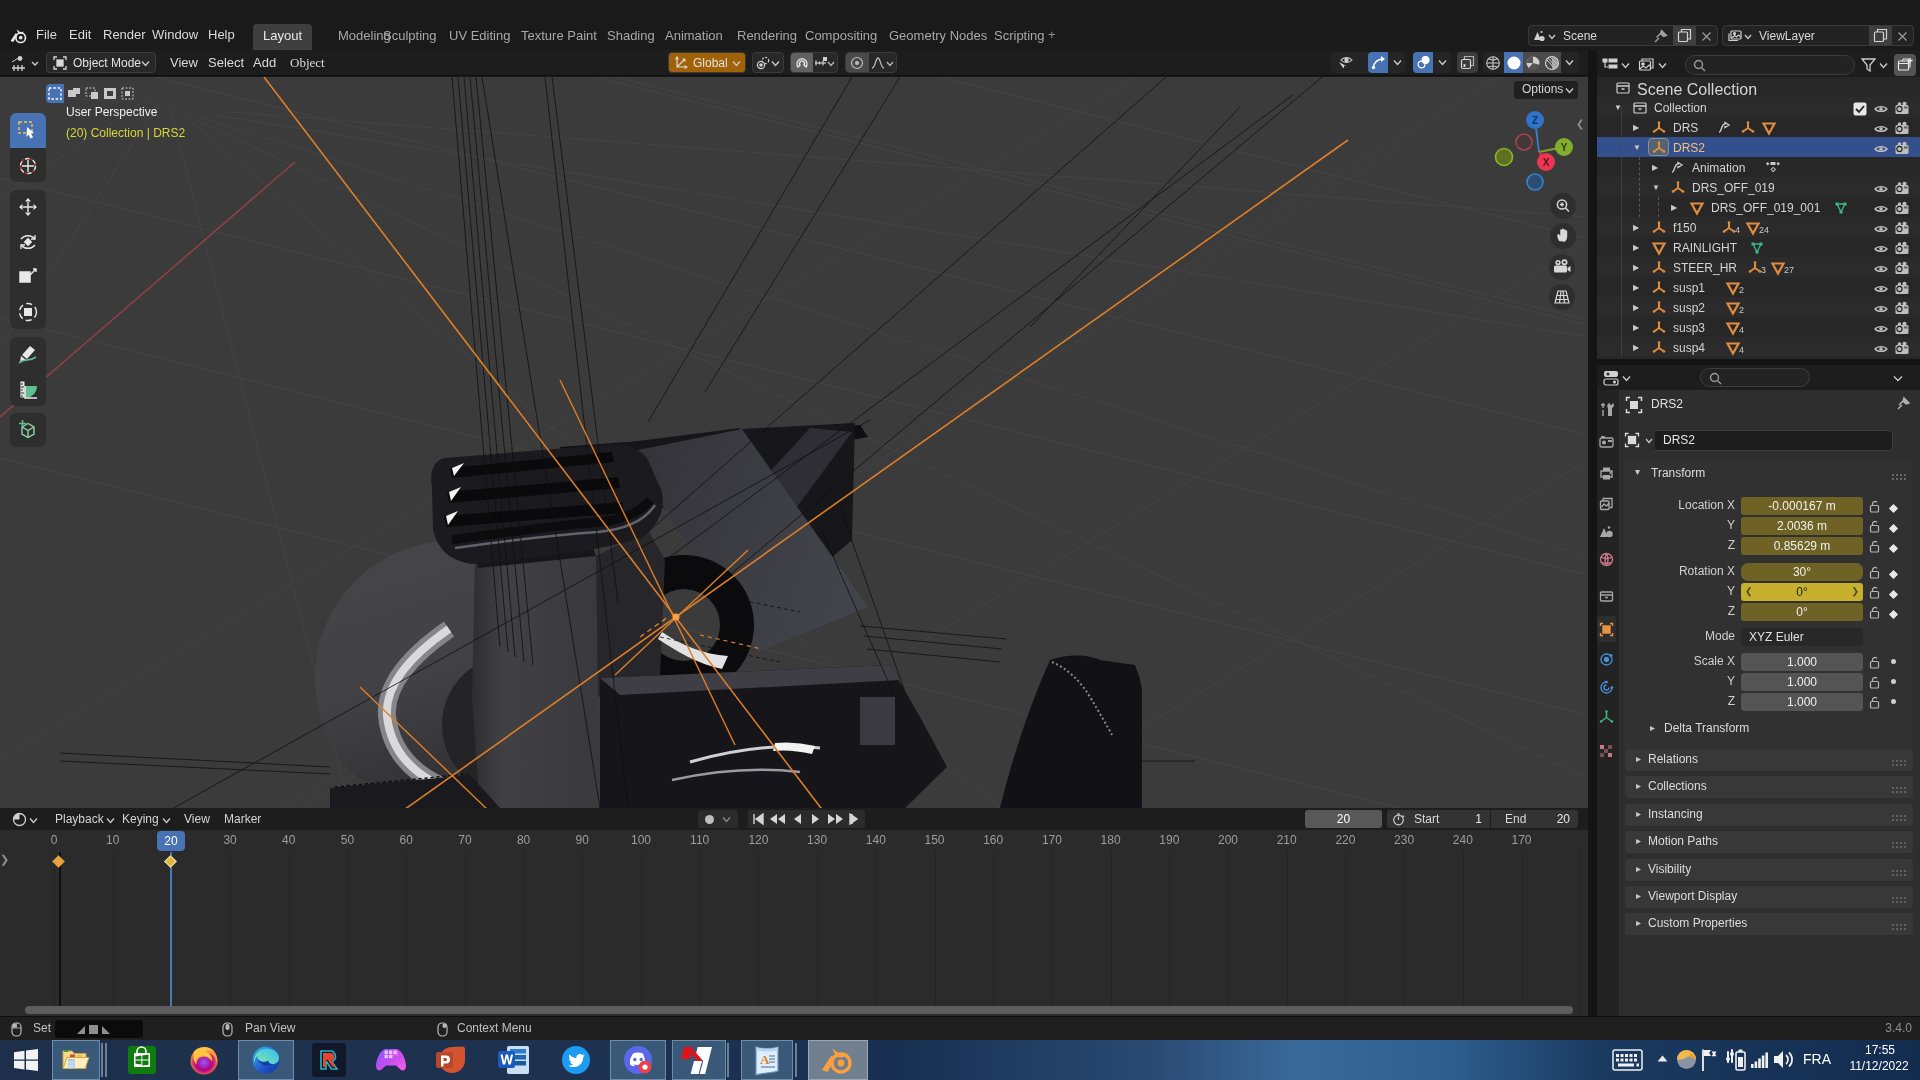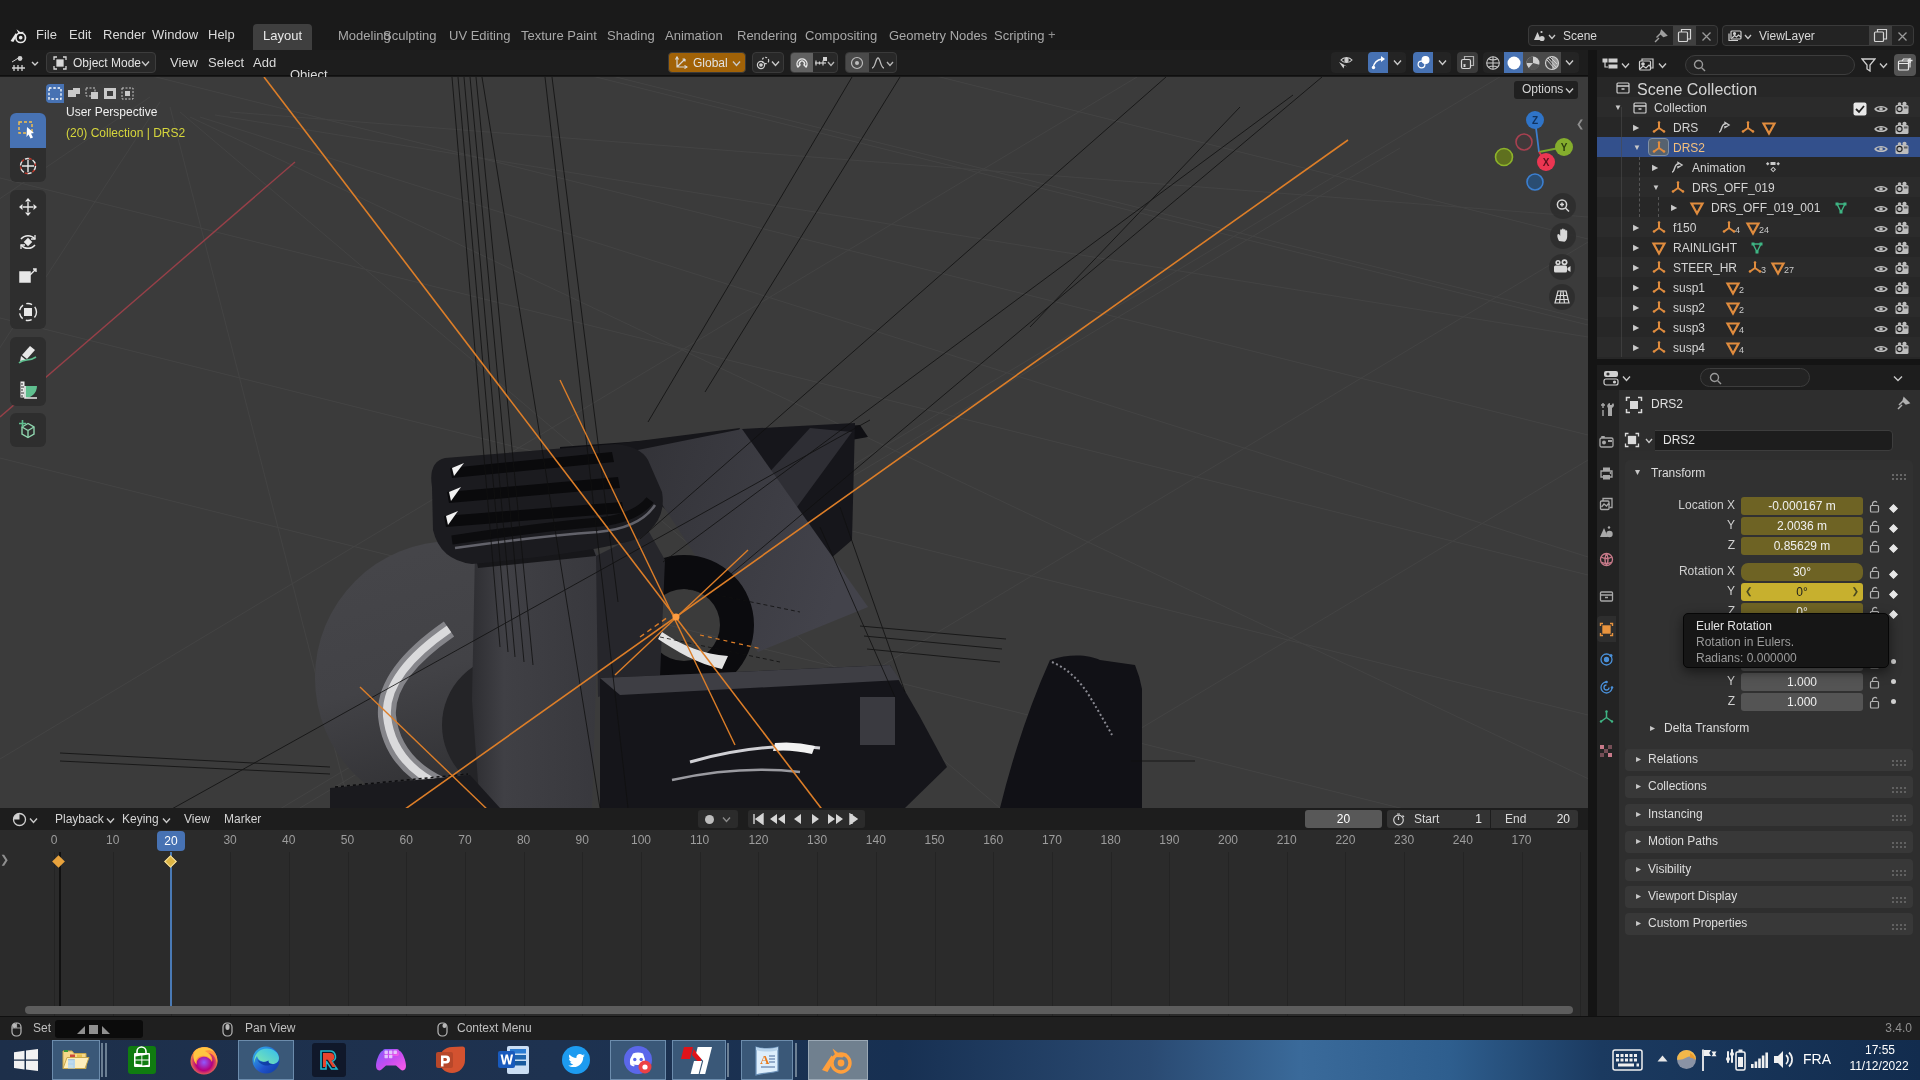--- a/index.html
+++ b/index.html
@@ -140,21 +140,21 @@
           </g>
         </svg>
     <div class="abs" style="left:26px;top:3px;font-size:12px;color:#e2e2e2;">Object Mode</div>
     <svg class="abs" style="right:5px;top:7px" width="9" height="7" viewBox="0 0 9 7">
           <path d="M1 1.5 l3.5 4 3.5-4" stroke="#c8c8c8" fill="none" stroke-width="1.4"></path>
         </svg>
   </div>
   <div class="mitem" style="left:170px;top:5px;">View</div>
   <div class="mitem" style="left:208px;top:5px;">Select</div>
   <div class="mitem" style="left:253px;top:5px;">Add</div>
-  <div class="mitem" style="left:290px;top:17px;">Object</div>
+  <div class="mitem" style="left:290px;top:5px;font-family:Liberation Serif, serif;">Object</div>
 
   <div class="abs" style="left:668px;top:2px;width:78px;height:21px;background:#a16207;border:1px solid #3a3a3a;border-radius:4px;">
     <svg class="abs" style="left:5px;top:3px" width="14" height="14" viewBox="0 0 14 14">
           <g stroke="#d8d8d8" fill="none" stroke-width="1.2">
             <path d="M3 1 v10 h10 M3 11 l8-8 M11 3 l-2.5 0 M11 3 l0 2.5"></path>
             <path d="M1.5 3.5 l1.5-2.5 1.5 2.5 M10.5 12.5 l2.5-1.5 -2.5-1.5"></path>
           </g>
         </svg>
     <div class="abs" style="left:24px;top:3px;font-size:12px;color:#e2e2e2;">Global</div>
     <svg class="abs" style="right:4px;top:7px" width="9" height="7" viewBox="0 0 9 7">
@@ -1543,25 +1543,20 @@
             <circle cx="2" cy="2" r="1"></circle>
             <circle cx="6" cy="2" r="1"></circle>
             <circle cx="10" cy="2" r="1"></circle>
             <circle cx="14" cy="2" r="1"></circle>
             <circle cx="2" cy="6" r="1"></circle>
             <circle cx="6" cy="6" r="1"></circle>
             <circle cx="10" cy="6" r="1"></circle>
             <circle cx="14" cy="6" r="1"></circle>
           </g>
         </svg></div>
-      <div style="position: absolute; left: 86px; top: 223px; width: 206px; height: 55px; background: rgb(22, 22, 22); border: 1px solid rgb(6, 6, 6); border-radius: 5px; box-shadow: rgba(0, 0, 0, 0.5) 0px 4px 12px; z-index: 5;">
-        <div style="position: absolute; left: 12px; top: 5px; font-size: 12px; color: rgb(226, 226, 226);">Euler Rotation</div>
-        <div style="position: absolute; left: 12px; top: 21px; font-size: 12px; color: rgb(155, 155, 155);">Rotation in Eulers.</div>
-        <div style="position: absolute; left: 12px; top: 37px; font-size: 12px; color: rgb(155, 155, 155);">Radians: 0.000000</div>
-      </div>
     </div>
 <div class="abs" id="proptabs">
       <div style="position: absolute; left: 2px; top: 12px; width: 15px; height: 15px;"><svg width="15" height="15" viewBox="0 0 15 15">
           <g stroke="#a8a8a8" fill="none" stroke-width="1.4">
             <path d="M4 1 v5 M2 3 h4 M4 8 v6"></path>
             <path d="M11 1 a3 3 0 0 0 -2 5 l0 8 4 0 0-8 a3 3 0 0 0 1-5 l-1.5 2 -1.5 0 z" fill="#a8a8a8" stroke="none"></path>
           </g>
         </svg></div>
       <div style="position: absolute; left: 2px; top: 45px; width: 15px; height: 15px;"><svg width="15" height="15" viewBox="0 0 15 15">
           <g fill="#a8a8a8">

